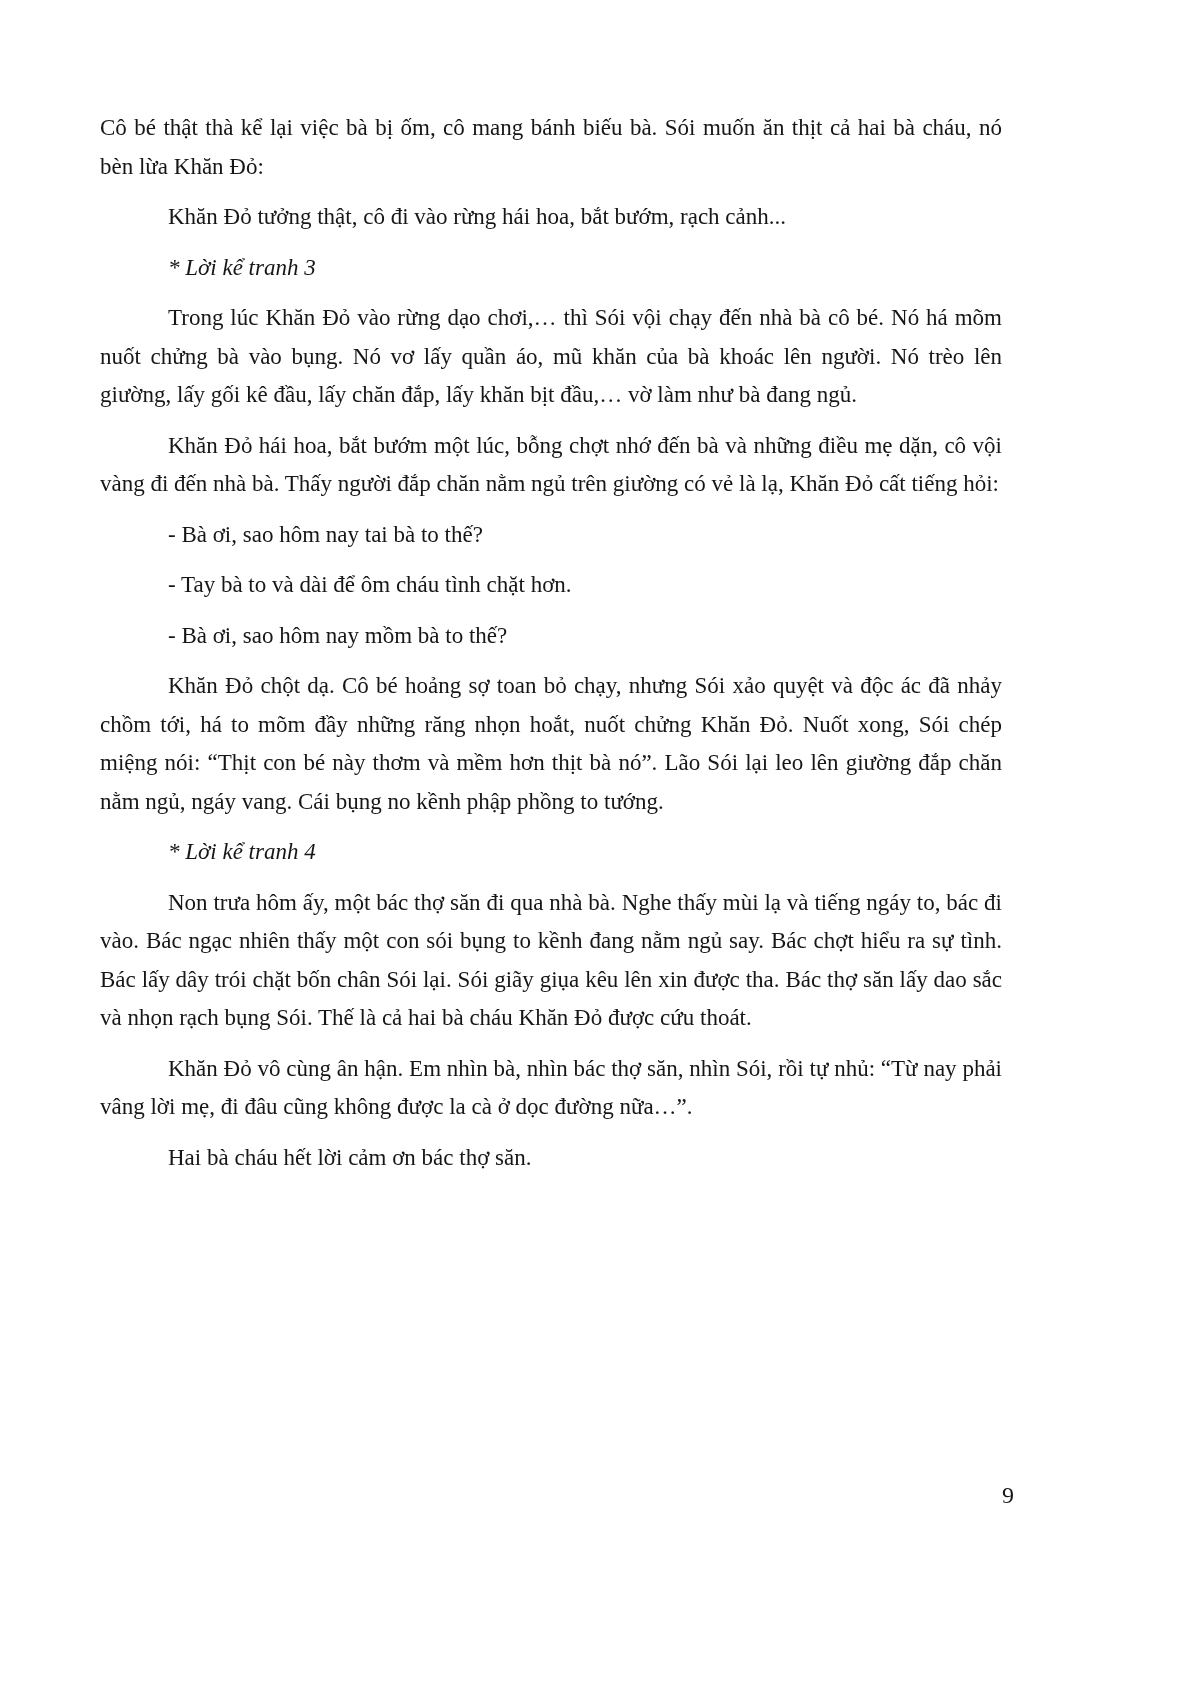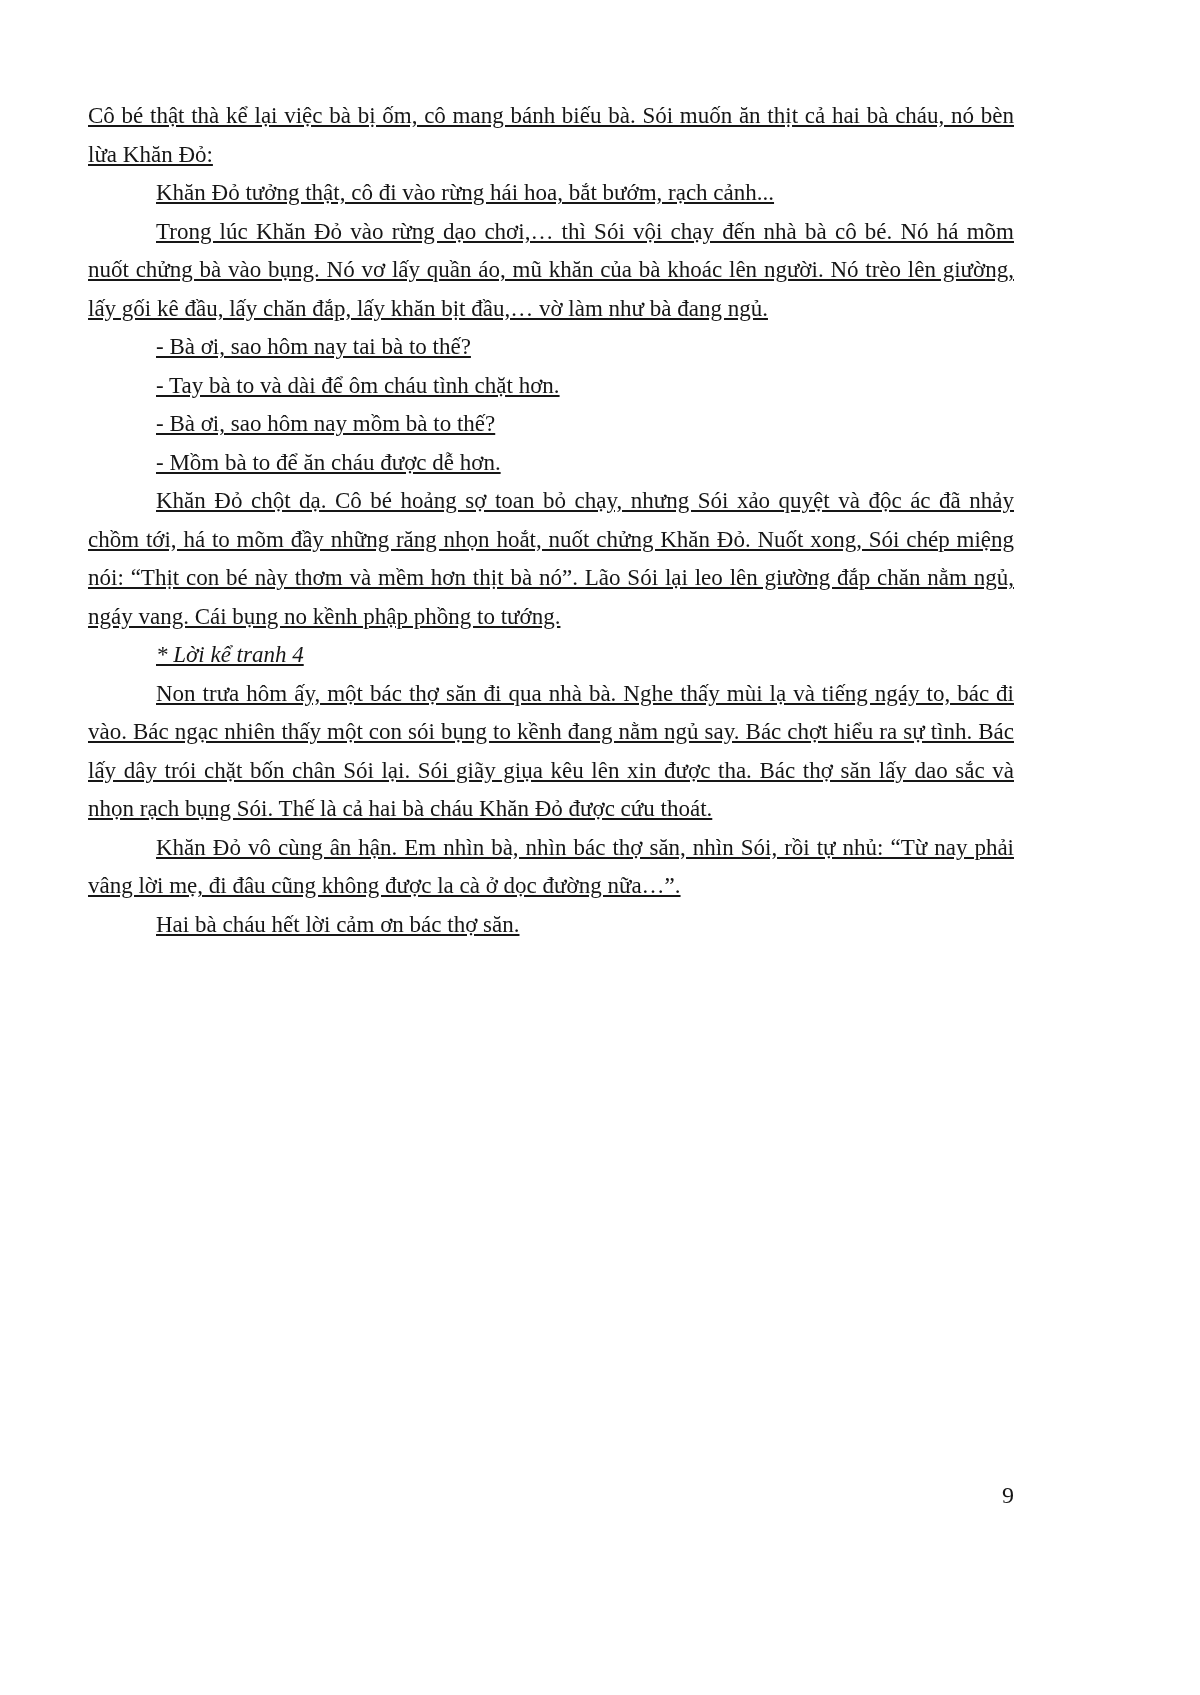--- a/index.html
+++ b/index.html
@@ -19,23 +19,22 @@
   .text-block {
     position: absolute;
     left: 88px;
     top: 97px;
     width: 926px;
     font-size: 23px;
     line-height: 38.5px;
     text-align: justify;
   }
   .text-block p {
-    margin: 0;
+    margin: 12px;
     padding: 0;
-    text-decoration: underline;
   }
   .text-block p.indent {
     text-indent: 68px;
   }
   .text-block p.italic {
     font-style: italic;
   }
   .page-number {
     position: absolute;
     left: 88px;
@@ -46,25 +45,26 @@
     color: #161616;
   }
 </style>
 </head>
 <body>
 
 <div class="page">
   <div class="text-block">
       <p class="plain">Cô bé thật thà kể lại việc bà bị ốm, cô mang bánh biếu bà. Sói muốn ăn thịt cả hai bà cháu, nó bèn lừa Khăn Đỏ:</p>
       <p class="indent">Khăn Đỏ tưởng thật, cô đi vào rừng hái hoa, bắt bướm, rạch cảnh...</p>
+      <p class="indent italic">* Lời kể tranh 3</p>
       <p class="indent">Trong lúc Khăn Đỏ vào rừng dạo chơi,… thì Sói vội chạy đến nhà bà cô bé. Nó há mõm nuốt chửng bà vào bụng. Nó vơ lấy quần áo, mũ khăn của bà khoác lên người. Nó trèo lên giường, lấy gối kê đầu, lấy chăn đắp, lấy khăn bịt đầu,… vờ làm như bà đang ngủ.</p>
+      <p class="indent">Khăn Đỏ hái hoa, bắt bướm một lúc, bỗng chợt nhớ đến bà và những điều mẹ dặn, cô vội vàng đi đến nhà bà. Thấy người đắp chăn nằm ngủ trên giường có vẻ là lạ, Khăn Đỏ cất tiếng hỏi:</p>
       <p class="indent">- Bà ơi, sao hôm nay tai bà to thế?</p>
       <p class="indent">- Tay bà to và dài để ôm cháu tình chặt hơn.</p>
       <p class="indent">- Bà ơi, sao hôm nay mồm bà to thế?</p>
-      <p class="indent">- Mồm bà to để ăn cháu được dễ hơn.</p>
       <p class="indent">Khăn Đỏ chột dạ. Cô bé hoảng sợ toan bỏ chạy, nhưng Sói xảo quyệt và độc ác đã nhảy chồm tới, há to mõm đầy những răng nhọn hoắt, nuốt chửng Khăn Đỏ. Nuốt xong, Sói chép miệng nói: “Thịt con bé này thơm và mềm hơn thịt bà nó”. Lão Sói lại leo lên giường đắp chăn nằm ngủ, ngáy vang. Cái bụng no kềnh phập phồng to tướng.</p>
       <p class="indent italic">* Lời kể tranh 4</p>
       <p class="indent">Non trưa hôm ấy, một bác thợ săn đi qua nhà bà. Nghe thấy mùi lạ và tiếng ngáy to, bác đi vào. Bác ngạc nhiên thấy một con sói bụng to kềnh đang nằm ngủ say. Bác chợt hiểu ra sự tình. Bác lấy dây trói chặt bốn chân Sói lại. Sói giãy giụa kêu lên xin được tha. Bác thợ săn lấy dao sắc và nhọn rạch bụng Sói. Thế là cả hai bà cháu Khăn Đỏ được cứu thoát.</p>
       <p class="indent">Khăn Đỏ vô cùng ân hận. Em nhìn bà, nhìn bác thợ săn, nhìn Sói, rồi tự nhủ: “Từ nay phải vâng lời mẹ, đi đâu cũng không được la cà ở dọc đường nữa…”.</p>
       <p class="indent">Hai bà cháu hết lời cảm ơn bác thợ săn.</p>
     </div>
   <div class="page-number">9</div>
 </div>
 
 </body></html>

